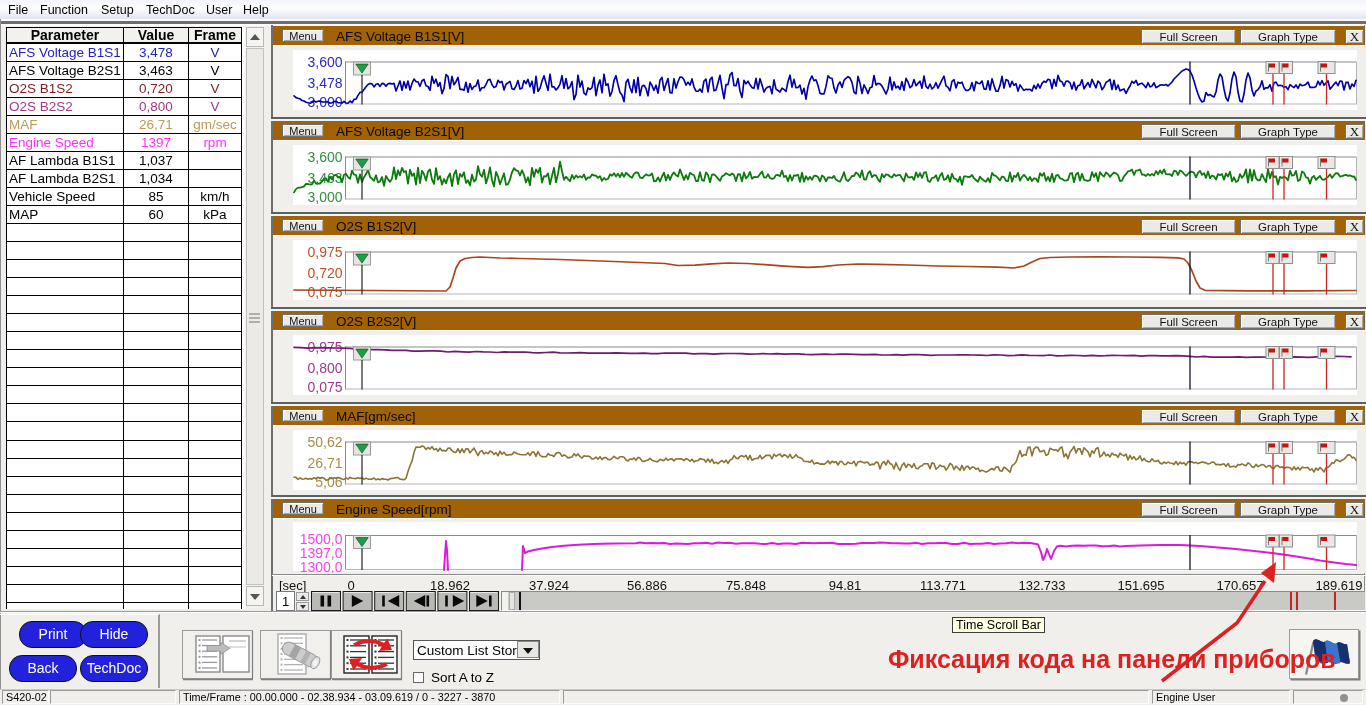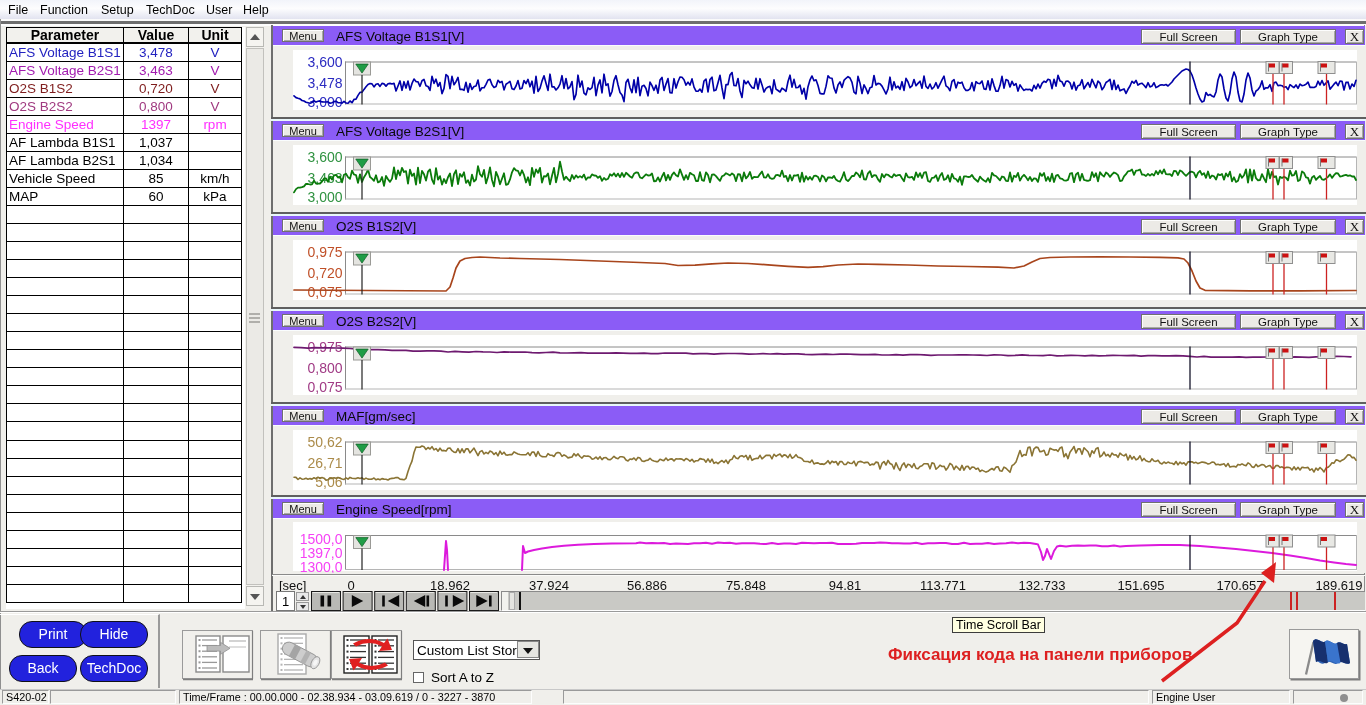--- a/index.html
+++ b/index.html
@@ -7,21 +7,21 @@
 #menubar span{position:absolute;top:2.5px}
 #groove1{position:absolute;left:0;top:19px;width:1366px;height:1.5px;background:#fafafa}
 #groove2{position:absolute;left:0;top:20.5px;width:1366px;height:3px;background:#6e6e6e}
 #groove3{position:absolute;left:0;top:23.5px;width:1366px;height:2px;background:#fdfdfd}
 #leftborder{position:absolute;left:271px;top:25px;width:1.5px;height:586px;background:#6e6e6e}
 #tablewrap{position:absolute;left:6px;top:27px;width:239px;height:582px;overflow:hidden;background:#fff}
 table{border-collapse:collapse;font-size:13.5px;table-layout:fixed;width:236px}
 td{border:1px solid #000;height:18.05px;padding:0 2px;overflow:hidden;white-space:nowrap}
 tr.hd td{border-bottom:2px solid #000;font-weight:bold;text-align:center;height:8.5px;line-height:14px;background:#f2f1ed;font-size:14px}
 td.pl{text-align:left} td.ct{text-align:center}
-.hdr{left:273px;width:1092px;height:19px;background:#8b5cf6}
+.hdr{left:273px;width:1092px;height:19px;background:#a16207}
 .btn{position:absolute;background:#eceae6;border:1px solid #707070;box-shadow:inset 1px 1px 0 #fdfdfd,inset -1px -1px 0 #a8a8a8;font-size:11.5px;text-align:center;color:#111}
 .menubtn{left:9px;top:2.5px;width:42px;height:13.5px;line-height:12px;font-size:11px}
 .ttl{position:absolute;left:63px;top:2.5px;font-size:13.5px;color:#0a0a0a}
 .fsbtn{left:868px;top:2.5px;width:95px;height:15px;line-height:14px}
 .gtbtn{left:967px;top:2.5px;width:96px;height:15px;line-height:14px}
 .xbtn{left:1072px;top:2.5px;width:19px;height:15.5px;line-height:14px;font-family:"Liberation Serif",serif;font-size:13px}
 .bluebtn{position:absolute;width:68px;height:27px;background:#2222dd;border:1.6px solid #101018;border-radius:13px;color:#fff;font-size:14px;text-align:center;line-height:24px}
 .scell{height:14px;border:1px solid;border-color:#9a9a9a #fdfdfd #fdfdfd #9a9a9a;font-size:10.8px;line-height:13px;padding-left:3px;overflow:hidden;white-space:nowrap}
 </style></head><body>
 <div id="menubar">
@@ -38,41 +38,46 @@
 <div id="leftborder"></div>
 <div class="abs" style="left:0;top:19px;width:1px;height:671px;background:#8f8f8f"></div>
 <div class="abs" style="left:1364px;top:25px;width:1.2px;height:586px;background:#8f8f8f"></div>
 <div class="abs" style="left:1356px;top:592px;width:9px;height:19px;background:#dddcd8;border:1px solid #9a9a9a"></div>
 <div id="tablewrap">
     <table>
       <tbody>
         <tr class="hd">
           <td style="width:117px">Parameter</td>
           <td style="width:65px">Value</td>
-          <td style="width:53px">Unit</td>
+          <td style="width:53px">Frame</td>
         </tr>
         <tr style="color:#2222c0">
           <td class="pl">AFS Voltage B1S1</td>
           <td class="ct">3,478</td>
           <td class="ct">V</td>
         </tr>
-        <tr style="color:#a21caf">
+        <tr style="color:#000000">
           <td class="pl">AFS Voltage B2S1</td>
           <td class="ct">3,463</td>
           <td class="ct">V</td>
         </tr>
         <tr style="color:#7f1d1d">
           <td class="pl">O2S B1S2</td>
           <td class="ct">0,720</td>
           <td class="ct">V</td>
         </tr>
         <tr style="color:#a03a80">
           <td class="pl">O2S B2S2</td>
           <td class="ct">0,800</td>
           <td class="ct">V</td>
+        </tr>
+        <tr style="color:#bd9a55">
+          <td class="pl">MAF</td>
+          <td class="ct">26,71</td>
+          <td class="ct">gm/sec</td>
         </tr>
         <tr style="color:#ff2fff">
           <td class="pl">Engine Speed</td>
           <td class="ct">1397</td>
           <td class="ct">rpm</td>
         </tr>
         <tr>
           <td class="pl">AF Lambda B1S1</td>
           <td class="ct">1,037</td>
           <td class="ct"></td>
@@ -605,22 +610,22 @@
 <svg class="abs" style="left:1294px;top:632px" width="62" height="46" viewBox="0 0 62 46">
 <line x1="19.5" y1="10" x2="12" y2="42.5" stroke="#8a8a8a" stroke-width="2.3"></line>
 <path d="M19,9 C23,4 27,12 31,9.5 C35,6 39,14 43,11 C46,8.5 50,13.5 53,12 L56,31 C52,34 48,27.5 44,31 C40,34.5 36,27 31,31 C27,34 24,27.5 22,30 Z" fill="#2e62b4"></path>
 <path d="M19,9 C23,4 27,12 31,9.5 L34,30.4 C30,33.5 26,26.5 22,30 Z" fill="#17306e"></path>
 <path d="M43,11 C46,8.5 50,13.5 53,12 L56,31 C52,34 48,27.5 44,31 Z" fill="#17306e"></path>
 <path d="M31,9.5 C35,6 39,14 43,11 L46.5,30.8 C42,34 38,26.5 34,30.4 Z" fill="#3a74cc"></path>
 </svg>
 <div class="abs" style="left:0;top:689px;width:1366px;height:16px;background:#f0efeb;border-top:1px solid #c8c8c8"></div>
 <div class="abs scell" style="left:2px;top:690px;width:47px">S420-02</div>
 <div class="abs scell" style="left:50px;top:690px;width:126px"></div>
-<div class="abs scell" style="left:179px;top:690px;width:353px">Time/Frame : 00.00.000 - 02.38.934 - 03.09.619 / 0 - 3227 - 3870</div>
+<div class="abs scell" style="left:179px;top:690px;width:381px">Time/Frame : 00.00.000 - 02.38.934 - 03.09.619 / 0 - 3227 - 3870</div>
 <div class="abs scell" style="left:563px;top:690px;width:586px"></div>
 <div class="abs scell" style="left:1152px;top:690px;width:138px">Engine User</div>
 <div class="abs scell" style="left:1293px;top:690px;width:70px"></div>
 <div class="abs" style="left:1340px;top:694px;width:8px;height:8px;background:#8f8f8f;border-radius:50%"></div>
 <div class="abs" style="left:952px;top:617px;width:93px;height:16px;background:#ffffe1;border:1px solid #3c3c3c;font-size:12.5px;text-align:center;line-height:15px">Time Scroll Bar</div>
-<div class="abs" style="left:888px;top:645px;font-family:'Liberation Sans',sans-serif;font-size:17px;font-weight:bold;color:#dd2020">Фиксация кода на панели приборов</div>
+<div class="abs" style="left:888px;top:645px;font-family:'Liberation Sans',sans-serif;font-size:25px;font-weight:bold;color:#dd2020">Фиксация кода на панели приборов</div>
 <svg class="abs" style="left:1150px;top:540px" width="140" height="150" viewBox="1150 540 140 150">
 <path d="M1162,681 L1237,623 L1265,581" fill="none" stroke="#dd2020" stroke-width="3.5"></path>
 <path d="M1276,562 L1261,573 L1274,583 Z" fill="#dd2020"></path>
 </svg>
 </body></html>

